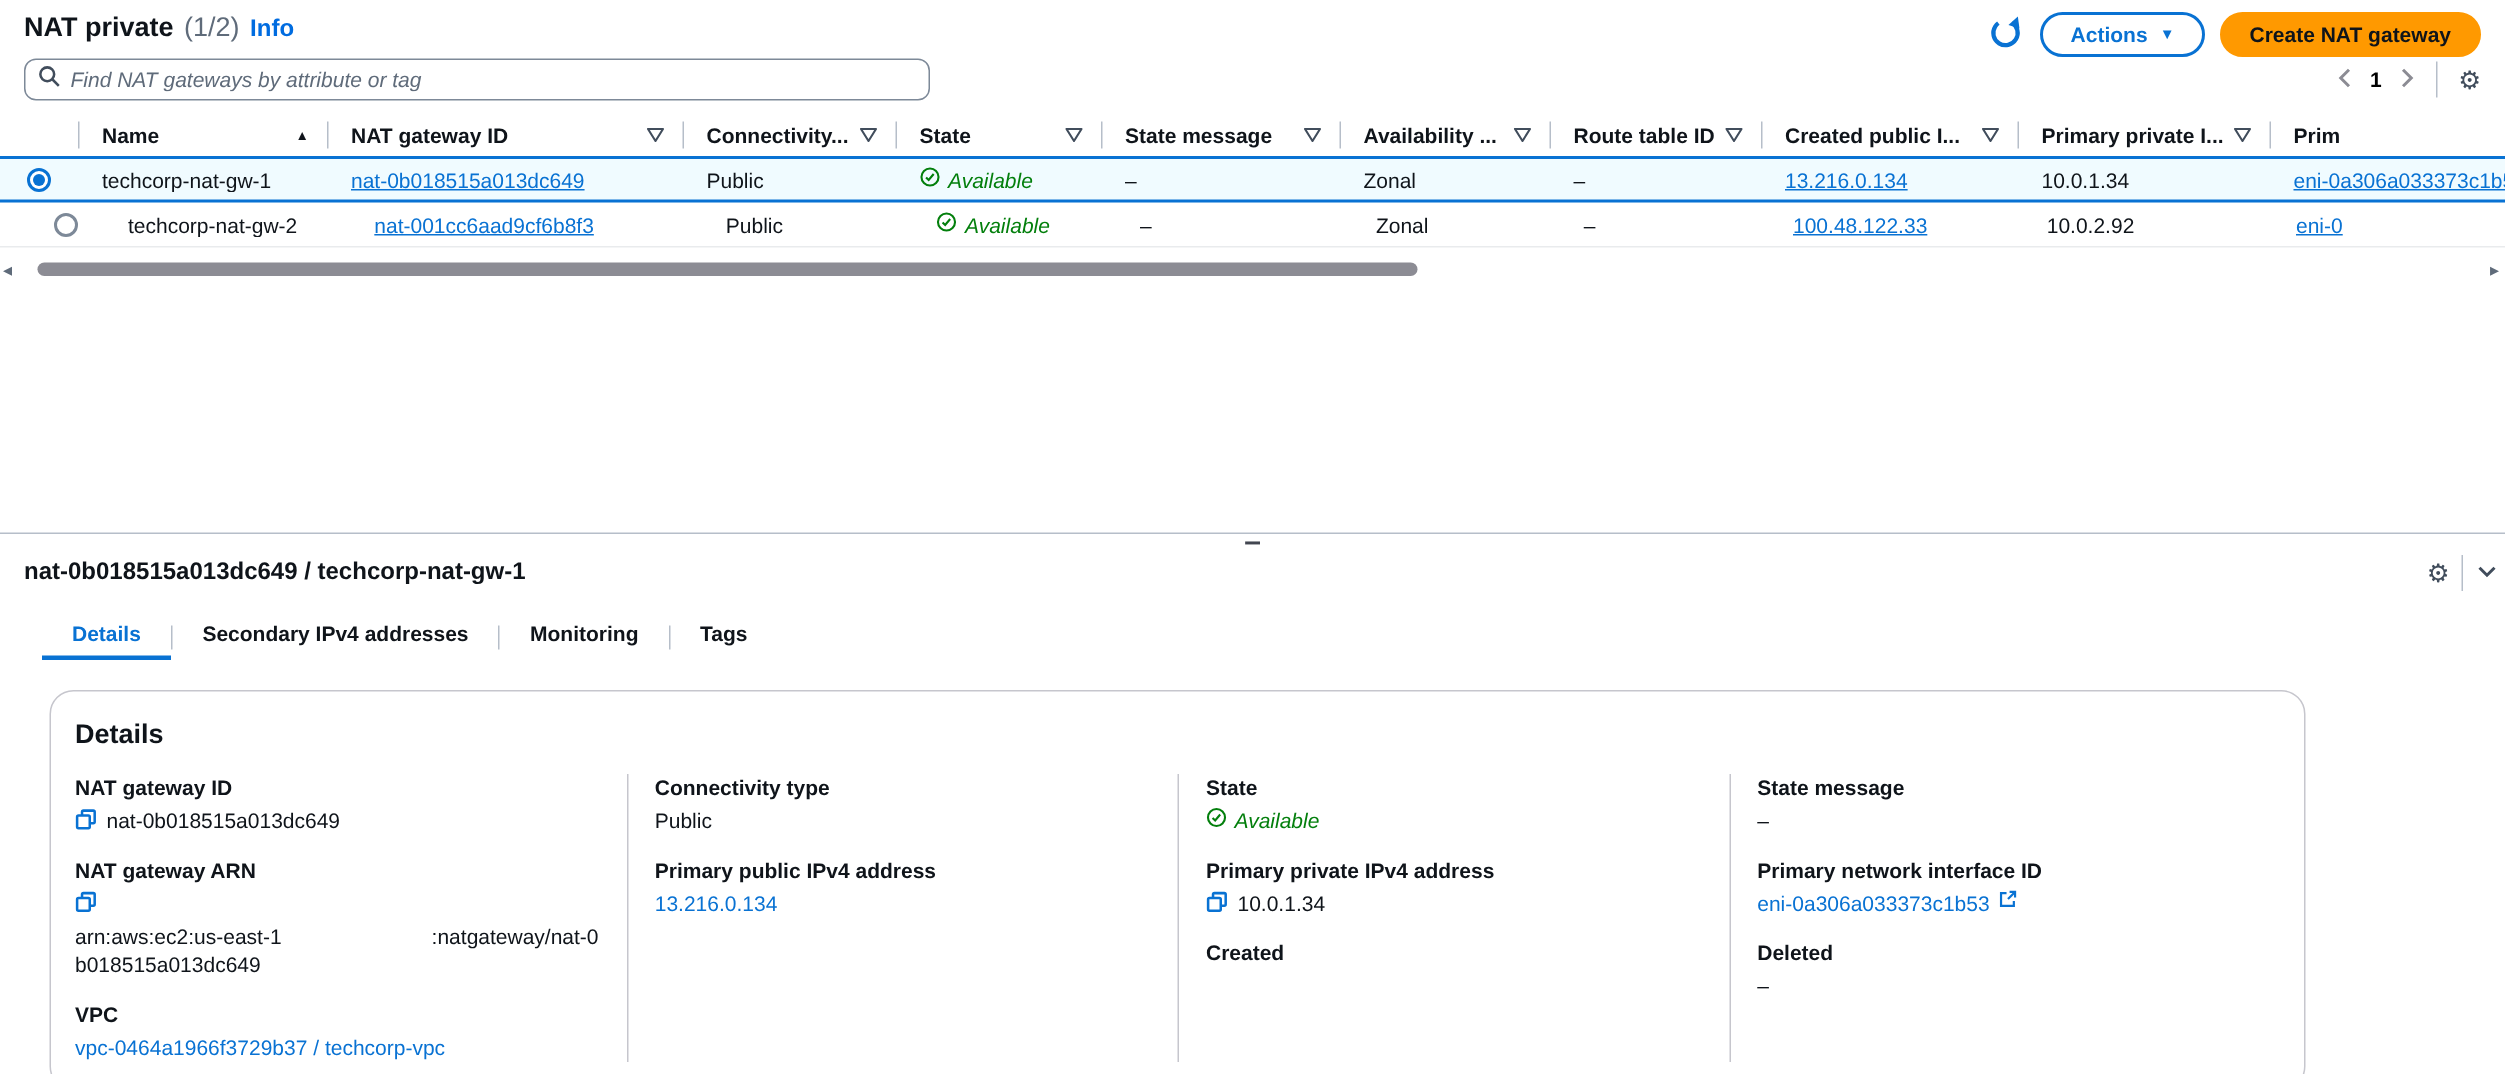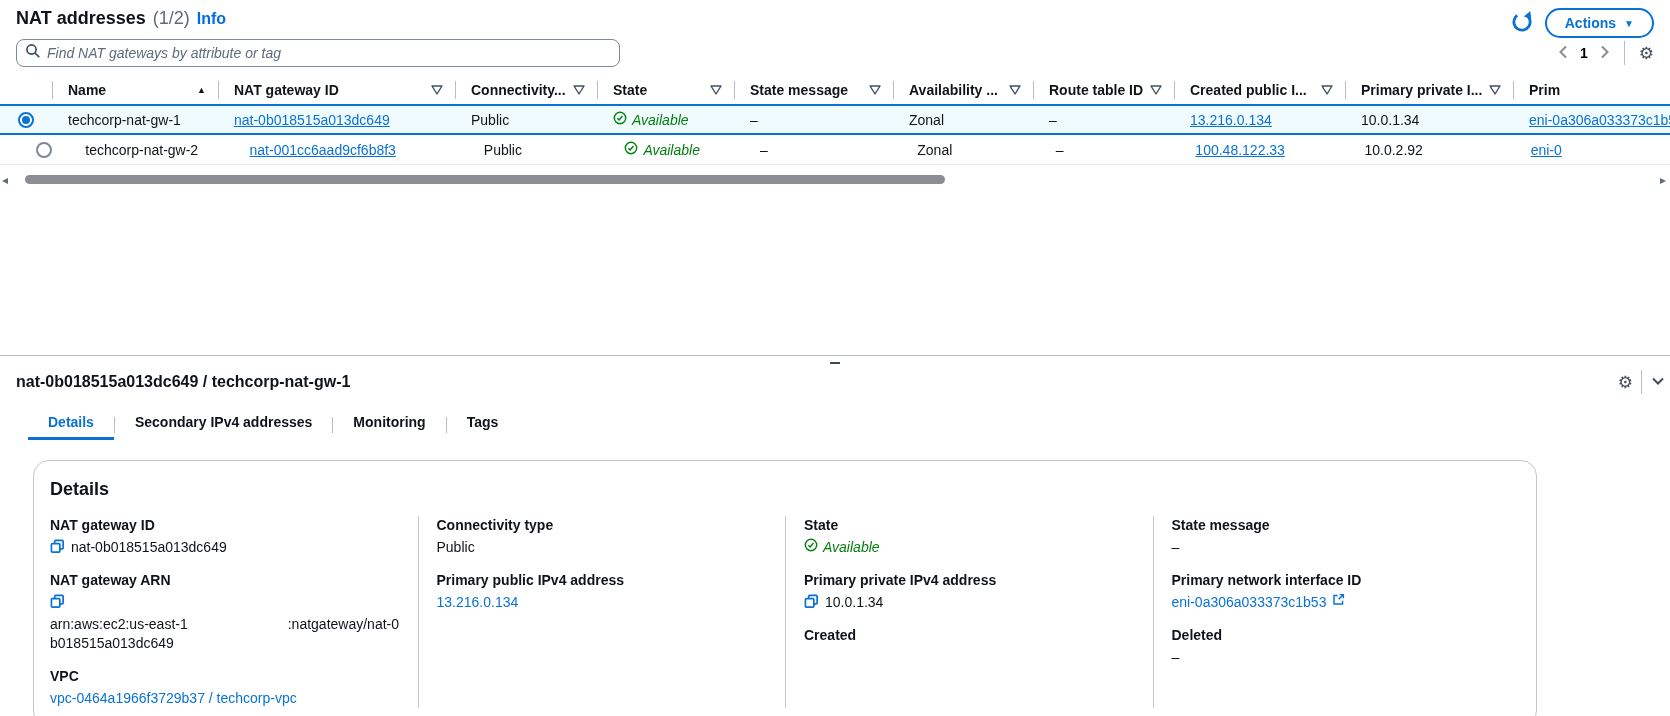--- a/index.html
+++ b/index.html
@@ -100,36 +100,39 @@
   .green { color:#037f0c; }
   .arn-wrap { word-break:break-all; }
   .arn-gap { display:inline-block; width:100px; }
   .ext-btn { background:none; border:none; cursor:pointer; padding:0; line-height:0; }
 </style>
 </head>
 <body>
 
 <div class="topbar">
   <div class="title-wrap">
-    <span class="page-title">NAT addresses</span>
+    <span class="page-title">NAT private</span>
     <span class="page-count">(1/2)</span>
     <span class="info-link">Info</span>
   </div>
   <div class="topbar-actions">
     <button class="icon-btn">
       <span>
         <svg width="26" height="26" viewBox="0 0 24 24">
           <circle cx="12" cy="12" r="7.5" fill="none" stroke="#0972d3" stroke-width="2.6" stroke-dasharray="38 9" transform="rotate(-58 12 12)"></circle>
           <polygon points="19.6,1.8 20.6,9.3 13.8,7.0" fill="#0972d3"></polygon>
         </svg>
       </span>
     </button>
     <button class="btn btn-normal">
       <span>Actions</span>
       <span class="caret">▼</span>
+    </button>
+    <button class="btn btn-primary">
+      <span>Create NAT gateway</span>
     </button>
   </div>
 </div>
 
 <div class="controls-row">
   <div class="search-box">
     <span>
       <svg width="16" height="16" viewBox="0 0 16 16">
         <circle cx="6.5" cy="6.5" r="4.6" fill="none" stroke="#414d5c" stroke-width="1.7"></circle>
         <line x1="10" y1="10" x2="14.2" y2="14.2" stroke="#414d5c" stroke-width="1.7"></line>

